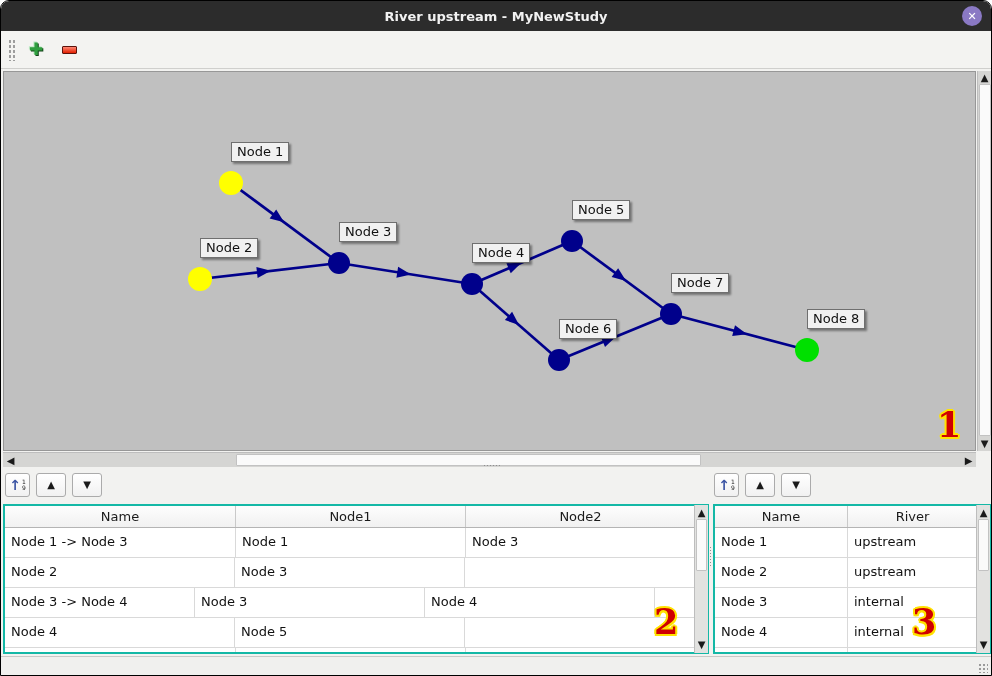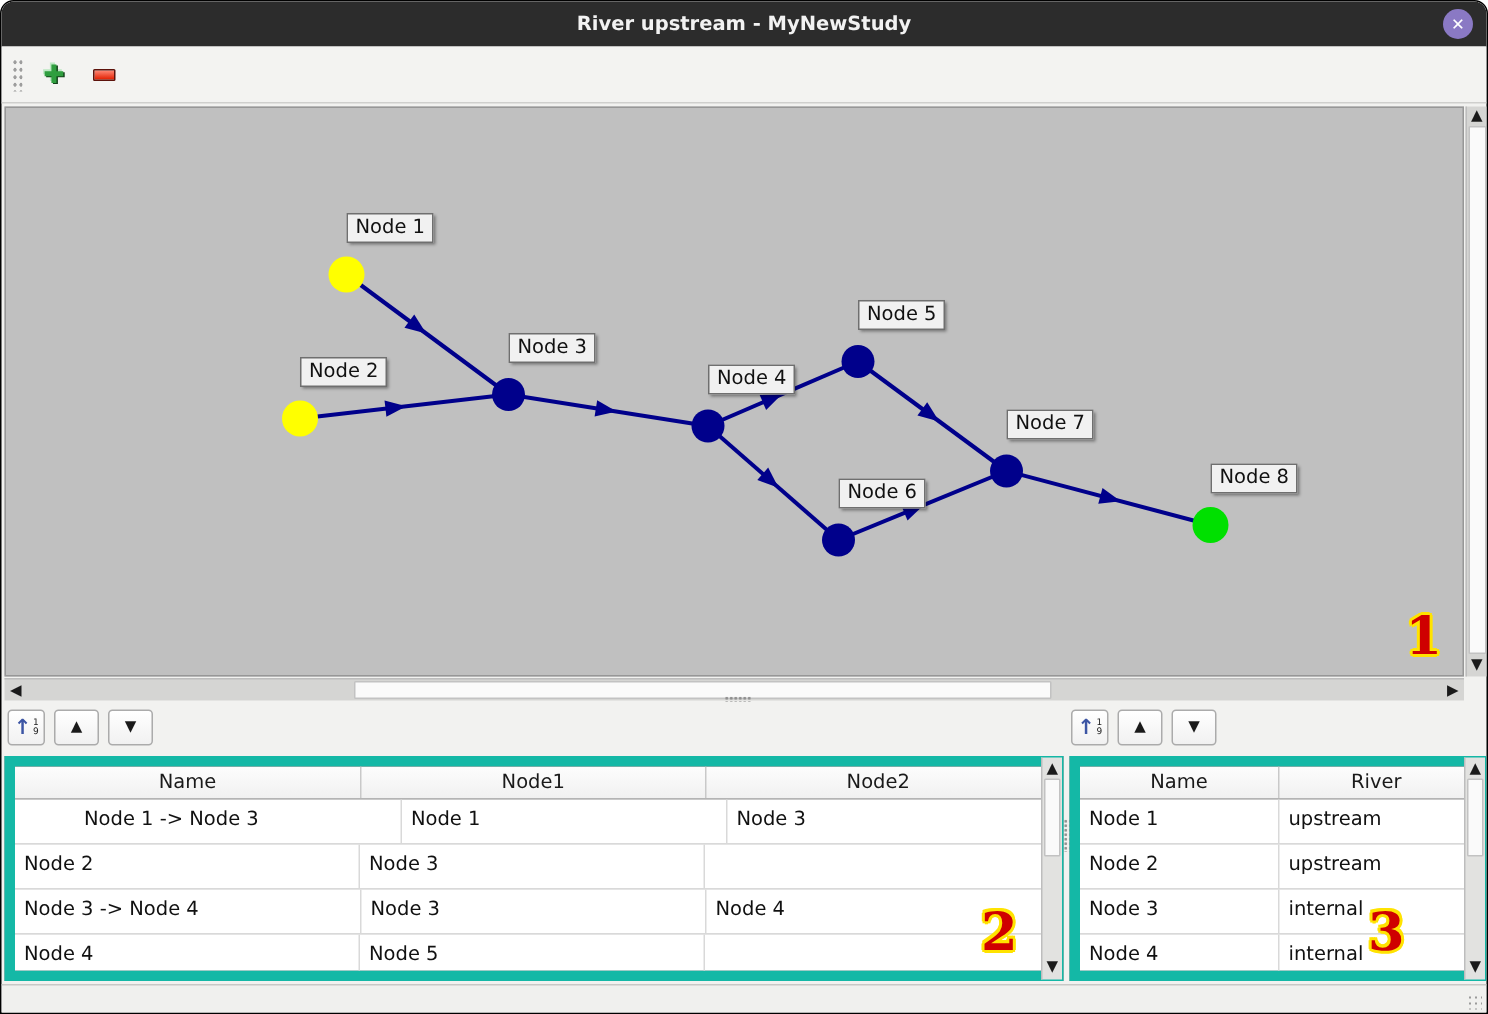--- a/index.html
+++ b/index.html
@@ -50,21 +50,21 @@
   
   .mini-btn { position:absolute; height:24px; border:1px solid #ababab; border-radius:3px;
               background:linear-gradient(#fff,#f1f1f1); display:flex; align-items:center; justify-content:center; }
   .tri { color:#1a1a1a; font-size:10px; line-height:1; }
   .sort-icon { display:flex; align-items:center; }
   .sort-arrow { color:#3c55a4; font-size:14px; font-weight:bold; line-height:1; }
   .sort-nums { display:flex; flex-direction:column; margin-left:1px; }
   .sort-nums i { font-style:normal; font-size:6px; line-height:6px; color:#222; }
 
   
-  .table { position:absolute; background:#737373; border:7px solid #14b8a6; overflow:hidden; }
+  .table { position:absolute; background:#fde047; border:2px solid #14b8a6; overflow:hidden; }
   .t-head { display:flex; height:22px; background:linear-gradient(#fdfdfd,#f1f1f1);
             border-bottom:1px solid #b4b4b4; }
   .t-hcell { font-size:13px; color:#1a1a1a; text-align:center; line-height:21px;
              border-right:1px solid #c9c9c9; overflow:hidden; }
   .t-row { display:flex; height:30px; border-bottom:1px solid #d9d9d9; background:#fff; }
   .t-cell { font-size:13px; color:#111; padding:6px 0 0 6px; border-right:1px solid #d9d9d9; overflow:hidden; white-space:nowrap; }
 
   
   .tsb { position:absolute; width:14px; background:#e2e2e0; border-left:1px solid #bdbdbd; }
 
@@ -177,30 +177,30 @@
     <span class="tri">▼</span>
   </div>
 
   <div class="table" id="links-table" style="left:2px; top:503px; width:706px; height:150px;">
       <div class="t-head">
         <div class="t-hcell" style="width: 231px;">Name</div>
         <div class="t-hcell" style="width: 230px;">Node1</div>
         <div class="t-hcell" style="width: 230px;">Node2</div>
       </div>
       <div class="t-row">
-        <div class="t-cell" style="width: 231px; margin-left: 40px;">Node 1 -&gt; Node 3</div>
+        <div class="t-cell" style="width: 231px;">Node 1 -&gt; Node 3</div>
         <div class="t-cell" style="width: 230px;">Node 1</div>
         <div class="t-cell" style="width: 230px;">Node 3</div>
       </div>
       <div class="t-row">
         <div class="t-cell" style="width: 230px;">Node 2</div>
         <div class="t-cell" style="width: 230px;">Node 3</div>
       </div>
       <div class="t-row">
-        <div class="t-cell" style="width: 231px;">Node 3 -&gt; Node 4</div>
+        <div class="t-cell" style="width: 190px;">Node 3 -&gt; Node 4</div>
         <div class="t-cell" style="width: 230px;">Node 3</div>
         <div class="t-cell" style="width: 230px;">Node 4</div>
       </div>
       <div class="t-row">
         <div class="t-cell" style="width: 230px;">Node 4</div>
         <div class="t-cell" style="width: 230px;">Node 5</div>
       </div>
       <div class="t-row">
         <div class="t-cell" style="width: 231px;"></div>
         <div class="t-cell" style="width: 230px;"></div>

